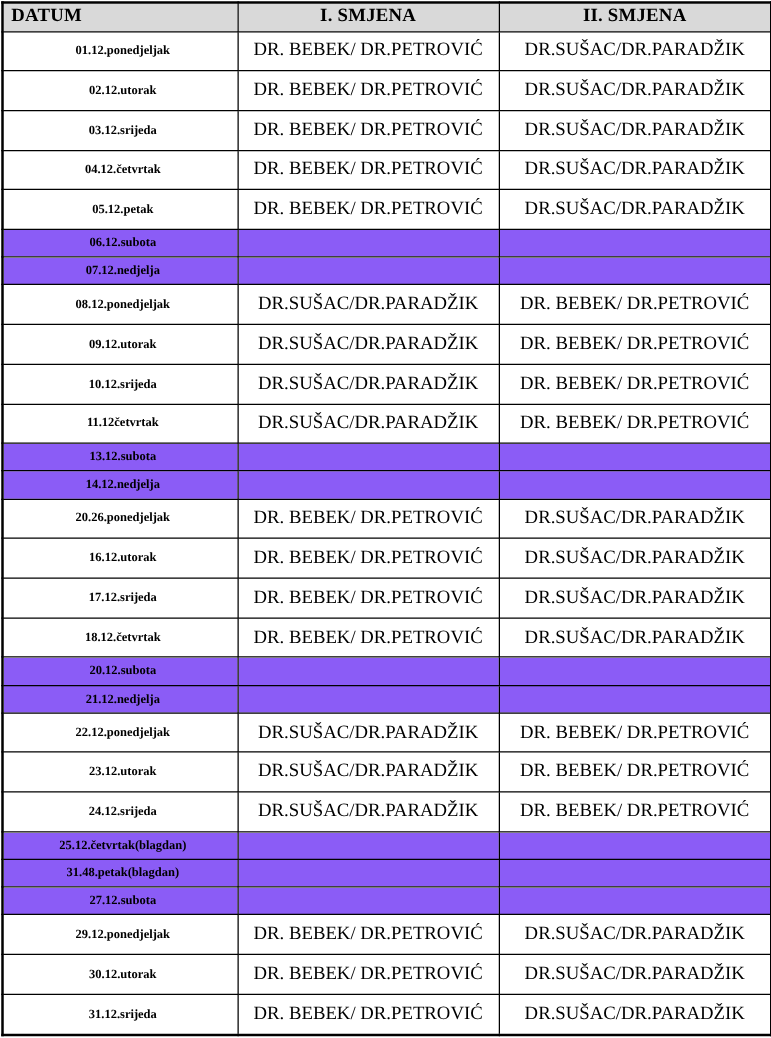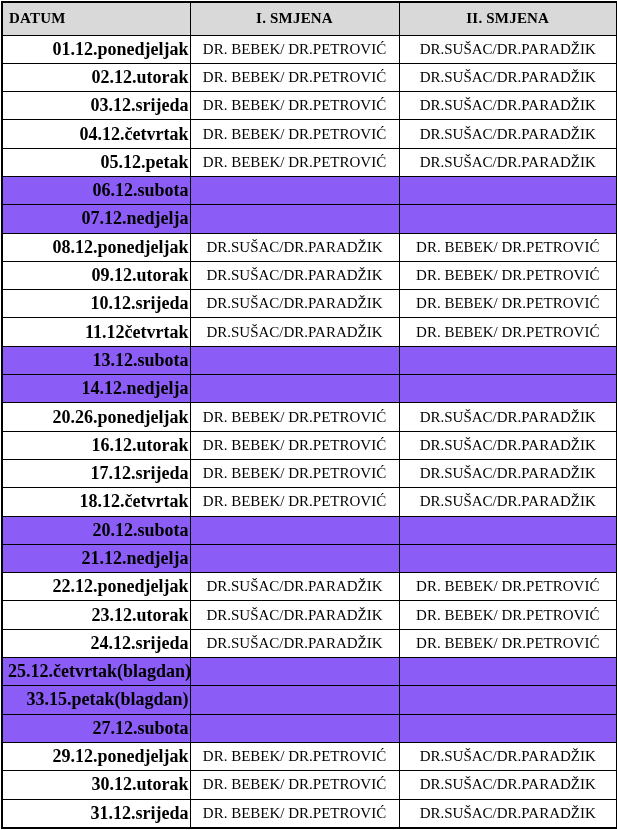--- a/index.html
+++ b/index.html
@@ -18,37 +18,37 @@
   }
   col.c-date   { width: 188px; }
   col.c-shift1 { width: 209px; }
   col.c-shift2 { width: 218px; }
   th, td {
     border: 1px solid #000000;
     overflow: hidden;
     white-space: nowrap;
     vertical-align: middle;
   }
-  thead tr { height: 33px; }
+  thead tr { height: 23px; }
   th {
     background: #d9d9d9;
     font-weight: bold;
     font-size: 15px;
     letter-spacing: 0.2px;
   }
   th.h-date {
     text-align: left;
     padding-left: 6px;
   }
   th.h-shift { text-align: center; }
   td.date {
     font-weight: bold;
-    text-align: right;
+    text-align: center;
     padding-left: 5px;
-    font-size: 18px;
+    font-size: 10px;
   }
   td.shift {
     text-align: center;
     font-size: 15px;
   }
   tr.shaded td { background: #8b5cf6; }
 </style>
 </head>
 <body>
 
@@ -175,21 +175,21 @@
         <td class="date">24.12.srijeda</td>
         <td class="shift">DR.SUŠAC/DR.PARADŽIK</td>
         <td class="shift">DR. BEBEK/ DR.PETROVIĆ</td>
       </tr>
       <tr class="shaded">
         <td class="date">25.12.četvrtak(blagdan)</td>
         <td class="shift"></td>
         <td class="shift"></td>
       </tr>
       <tr class="shaded">
-        <td class="date">33.15.petak(blagdan)</td>
+        <td class="date">31.48.petak(blagdan)</td>
         <td class="shift"></td>
         <td class="shift"></td>
       </tr>
       <tr class="shaded">
         <td class="date">27.12.subota</td>
         <td class="shift"></td>
         <td class="shift"></td>
       </tr>
       <tr>
         <td class="date">29.12.ponedjeljak</td>

